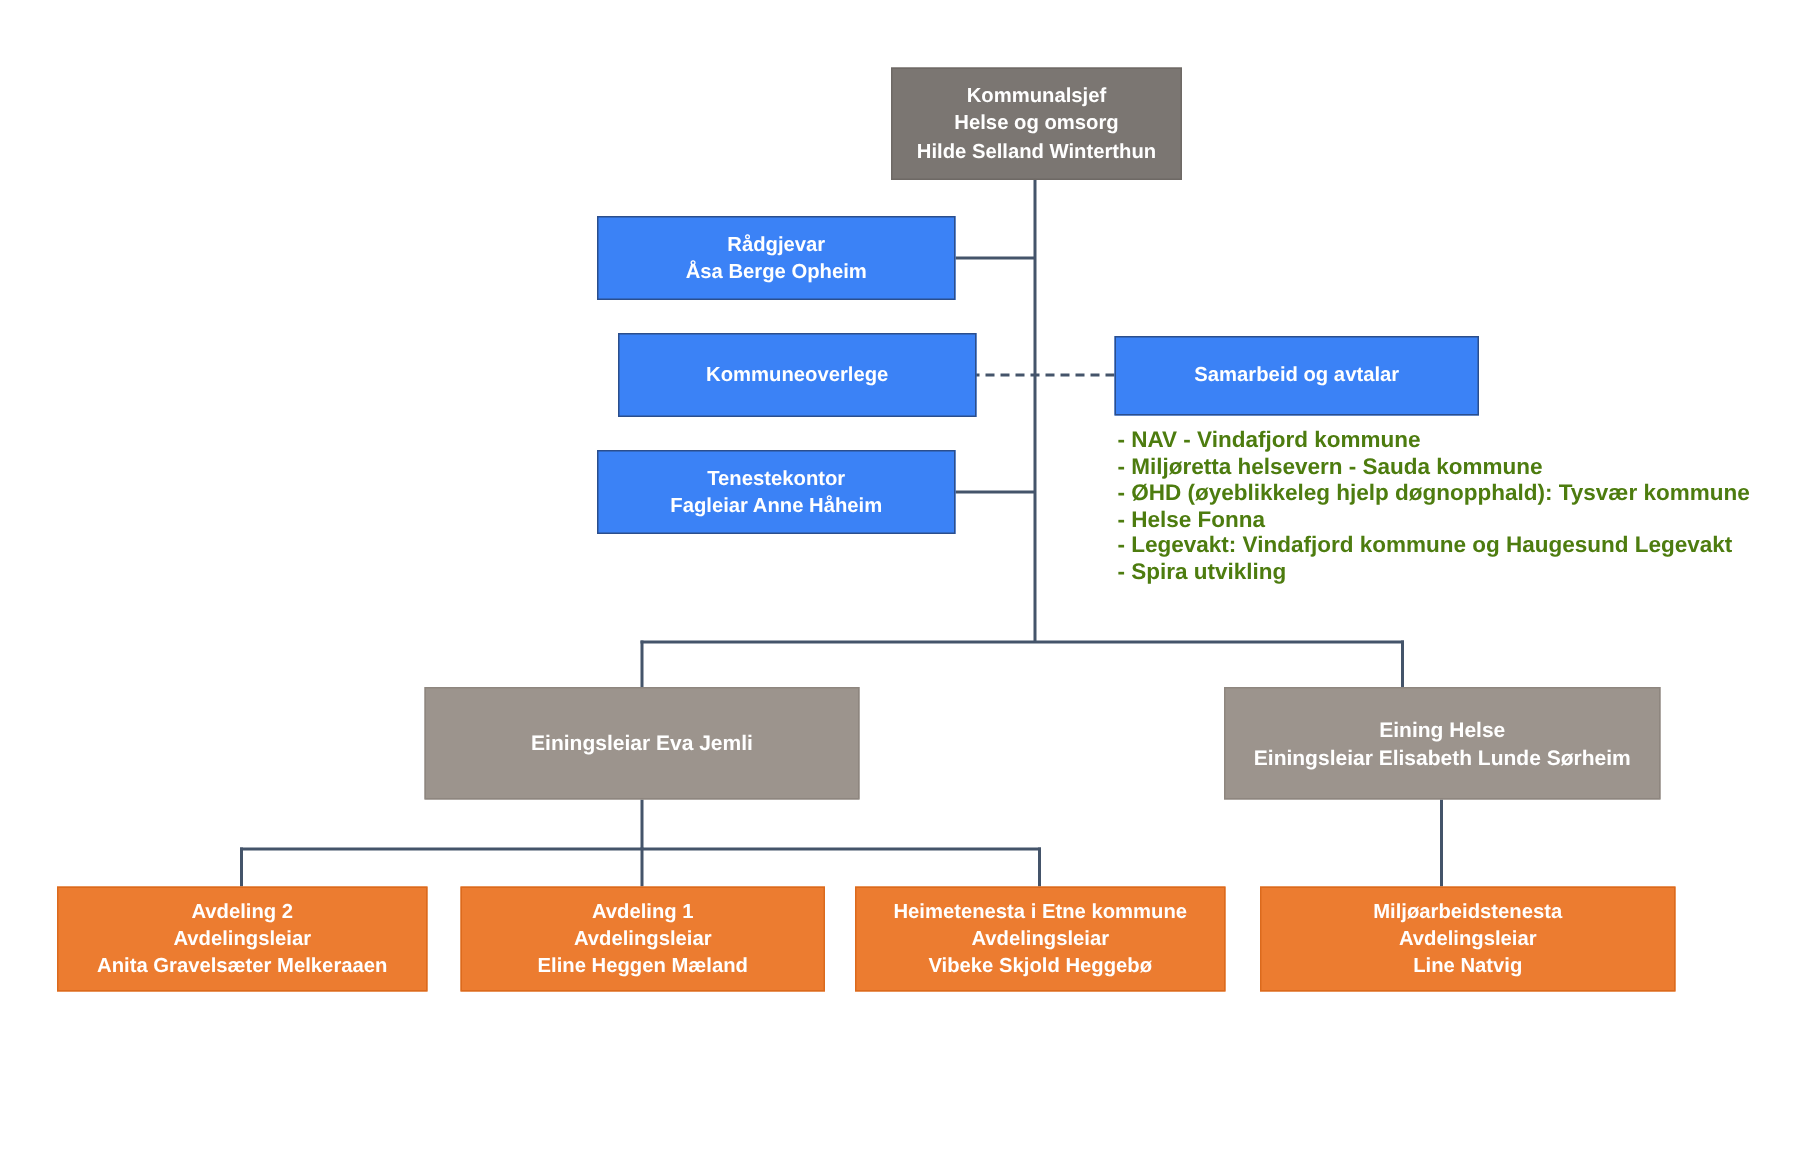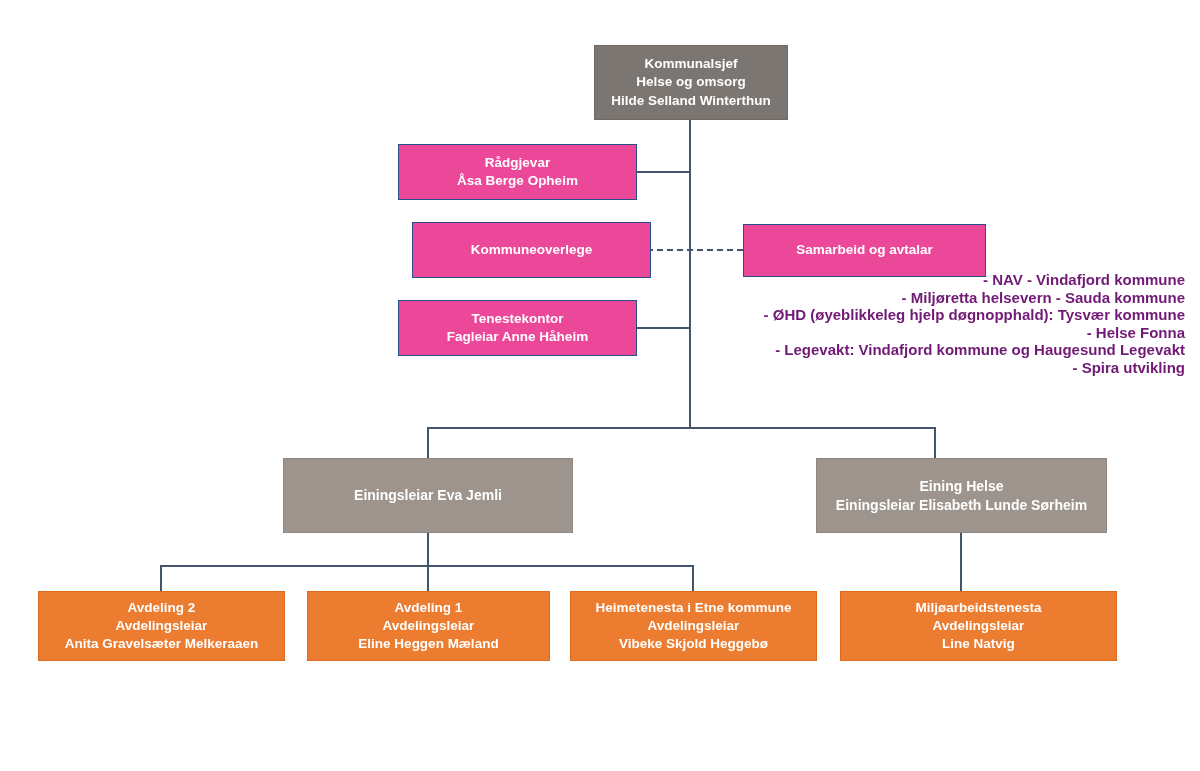--- a/index.html
+++ b/index.html
@@ -12,29 +12,29 @@
   }
   .node{
     position:absolute;
     display:flex;flex-direction:column;justify-content:center;align-items:center;
     text-align:center;color:#ffffff;font-weight:bold;
     box-sizing:border-box;
   }
   .node .nl{width:100%;line-height:1.34;}
   .gray-dark{background:#7b7672;border:1px solid #6e6965;font-size:13.5px;}
   .gray-light{background:#9c948d;border:1px solid #8e867f;font-size:14px;}
-  .blue{background:#ec4899;border:1px solid #2b4e8c;font-size:13.5px;}
+  .blue{background:#3b82f6;border:1px solid #2b4e8c;font-size:13.5px;}
   .orange{background:#ec7c30;border:1px solid #db6a1d;font-size:13.5px;text-align:center;}
   .hline{position:absolute;height:2px;background:#44546a;}
   .vline{position:absolute;width:2px;background:#44546a;}
   .dashline{position:absolute;height:0;border-top:2px dashed #44546a;background:none;}
   .partner-list{
-    position:absolute;left:745px;top:271px;width:440px;
-    color:#701a75;font-weight:bold;font-size:15px;line-height:17.6px;
-    white-space:nowrap;text-align:right;
+    position:absolute;left:745px;top:285px;width:440px;
+    color:#4d7c0f;font-weight:bold;font-size:15px;line-height:17.6px;
+    white-space:nowrap;text-align:left;
   }
 </style>
 </head>
 <body>
 
 <div class="canvas">
 
   <div class="vline" style="left:689px;top:120px;height:308px;"></div>
   <div class="hline" style="left:637px;top:171px;width:53px;"></div>
   <div class="dashline" style="left:637px;top:249px;width:106px;"></div>

